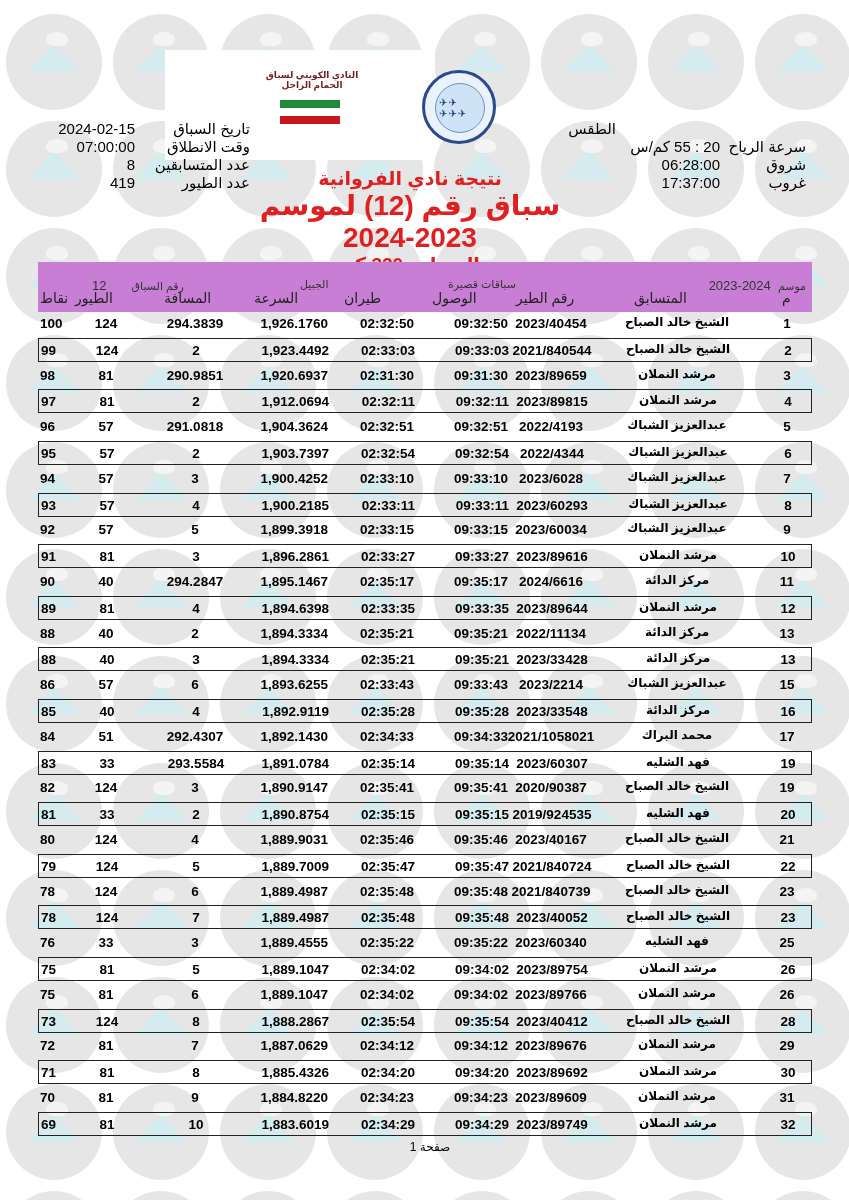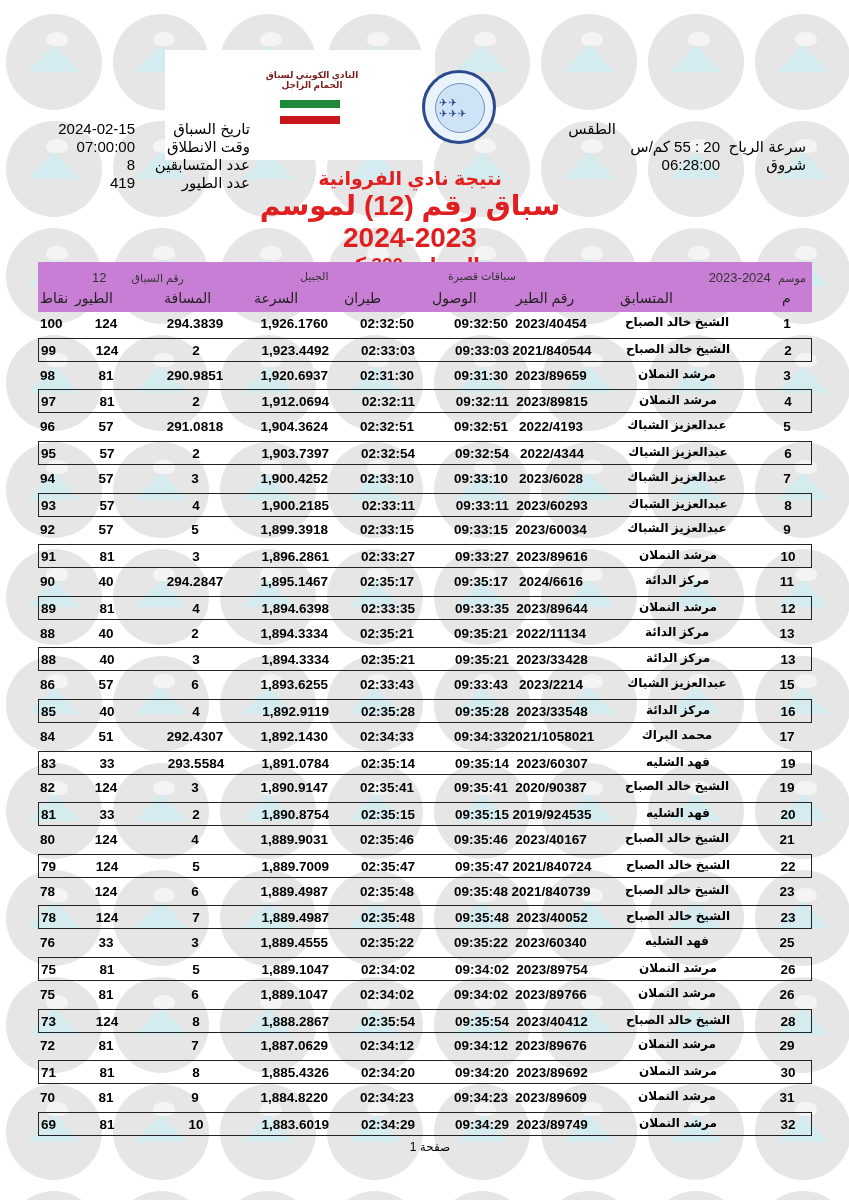--- a/index.html
+++ b/index.html
@@ -75,21 +75,21 @@
     color: #e02020; font-weight: bold; direction: rtl;
   }
   .title-block .t1 { font-size: 19px; line-height: 22px; }
   .title-block .t2 { font-size: 28px; line-height: 32px; }
   .title-block .t3 { font-size: 19px; line-height: 22px; }
 
   .table-wrap { position: absolute; left: 38px; top: 262px; width: 774px; }
   .band {
     background: #c97ed6; height: 50px; position: relative; color: #222;
   }
-  .band .meta { position: absolute; top: 8px; font-size: 11px; color: #333; direction: rtl; }
+  .band .meta { position: absolute; top: 16px; font-size: 11px; color: #333; direction: rtl; }
   .band .meta .num { font-size: 13px; }
   .band .hdr { position: absolute; top: 28px; font-size: 14px; direction: rtl; color: #222; }
 
   .row-r {
     position: absolute; left: 0; width: 774px; height: 24px;
     font-size: 13.5px; font-weight: bold; box-sizing: border-box;
   }
   .row-r.boxed { border: 1.3px solid #222; }
   .row-r span { position: absolute; top: 4px; white-space: nowrap; }
   .c-pts { left: 2px; width: 38px; text-align: left; }
@@ -248,20 +248,24 @@
       <span class="lbl">الطقس</span>
     </div>
     <div class="row">
       <span class="val">20 : 55 كم/س</span>
       <span class="lbl">سرعة الرياح</span>
     </div>
     <div class="row">
       <span class="val ltr">06:28:00</span>
       <span class="lbl">شروق</span>
     </div>
+    <div class="row">
+      <span class="val ltr">17:37:00</span>
+      <span class="lbl">غروب</span>
+    </div>
   </div>
 
   <div class="title-block">
     <div class="t1">نتيجة نادي الفروانية</div>
     <div class="t2">سباق رقم (12) لموسم 2023-2024</div>
     <div class="t3">الجبيل - 320 كم</div>
   </div>
 
   <div class="table-wrap">
     <div class="band">
@@ -270,21 +274,21 @@
         <span class="num" style="margin-right:4px; direction:ltr; display:inline-block;">2023-2024</span>
       </span>
       <span class="meta" style="left:410px;">سباقات قصيرة</span>
       <span class="meta" style="left:262px;">الجبيل</span>
       <span class="meta" style="left:54px;">
         <span>رقم السباق</span>
         <span class="num" style="margin-right:22px;">12</span>
       </span>
 
       <span class="hdr" style="left:744px;">م</span>
-      <span class="hdr" style="left:582px;">المتسابق</span>
+      <span class="hdr" style="left:596px;">المتسابق</span>
       <span class="hdr" style="left:478px;">رقم الطير</span>
       <span class="hdr" style="left:394px;">الوصول</span>
       <span class="hdr" style="left:306px;">طيران</span>
       <span class="hdr" style="left:216px;">السرعة</span>
       <span class="hdr" style="left:126px;">المسافة</span>
       <span class="hdr" style="left:37px;">الطيور</span>
       <span class="hdr" style="left:2px;">نقاط</span>
     </div>
     <div id="rows" style="position:relative;">
         <div class="row-r" style="top: 0px;">

